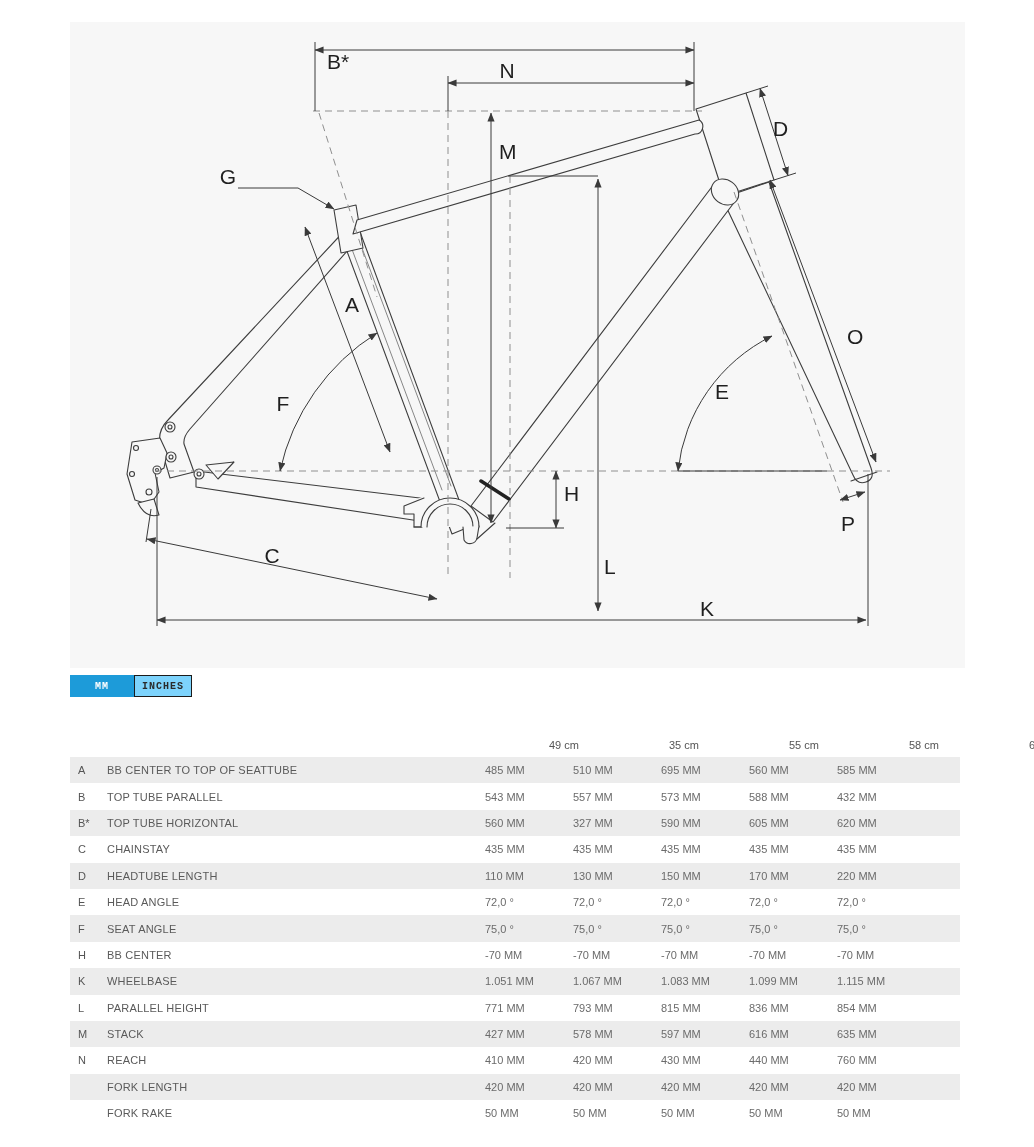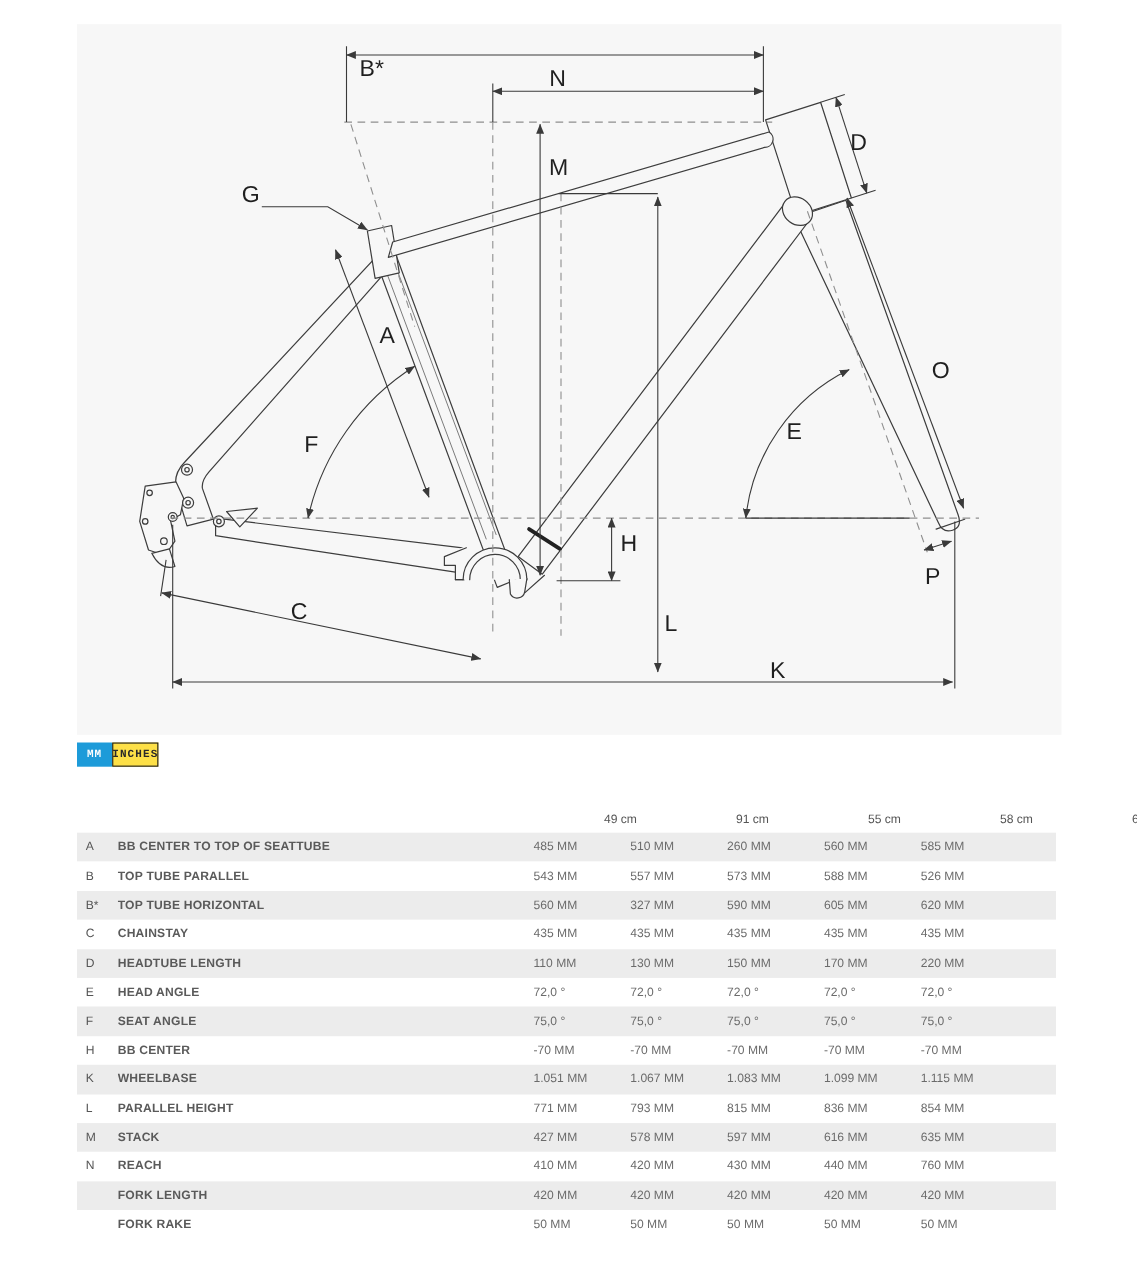--- a/index.html
+++ b/index.html
@@ -15,35 +15,35 @@
   .diagram-panel svg{display:block;width:895px;height:646px;}
 
   
   .unit-toggle{display:flex;margin:7px 0 0 70px;height:22px;}
   .unit-toggle .btn{
     display:flex;align-items:center;justify-content:center;
     font-family:"Liberation Mono","DejaVu Sans Mono",monospace;
     font-weight:bold;font-size:10px;letter-spacing:1px;cursor:pointer;
     box-sizing:border-box;
   }
-  .btn-mm{width:32px;background:#1d9bd9;color:#ffffff;}
-  .btn-inches{width:42px;background:#fde047;color:#2a2a2a;border:1.5px solid #1b1b1b;text-align:center;}
+  .btn-mm{width:64px;background:#1d9bd9;color:#ffffff;}
+  .btn-inches{width:58px;background:#7dd3fc;color:#2a2a2a;border:1.5px solid #1b1b1b;text-align:center;}
 
   
   .geo-table{margin:36px 0 0 70px;width:890px;font-size:11px;}
   .g-row{
     display:grid;grid-template-columns:37px 378px repeat(5,88px) 1fr;
     height:26.4px;align-items:center;
   }
   .g-head{height:24px;color:#555555;gap:32px;}
   .g-head .cell{align-self:end;padding-bottom:6px;}
   .g-row.shade{background:#ececec;}
   .cell{white-space:nowrap;overflow:hidden;}
   .c-letter{padding-left:8px;color:#555555;}
-  .c-label{color:#5a5a5a;letter-spacing:0.2px;font-weight:bold;}
+  .c-label{color:#5a5a5a;letter-spacing:0.2px;}
   .c-val{color:#6b6b6b;}
 
   
   text.dim-label{
     font-family:"Liberation Sans","DejaVu Sans",sans-serif;
     font-size:21px;fill:#1f1f1f;
   }
 </style>
 </head>
 <body>
@@ -166,43 +166,43 @@
 <div class="unit-toggle">
   <div class="btn btn-mm" style="background: rgb(29, 155, 217);">MM</div>
   <div class="btn btn-inches">INCHES</div>
 </div>
 
 <div class="geo-table">
   <div class="g-row g-head" id="head-row">
     <div class="cell c-letter"></div>
     <div class="cell c-label"></div>
   <div class="cell">49 cm</div>
-      <div class="cell">91 cm</div>
+      <div class="cell">35 cm</div>
       <div class="cell">55 cm</div>
       <div class="cell">58 cm</div>
       <div class="cell">61 cm</div>
     </div>
   <div id="table-body">
       <div class="g-row shade">
     <div class="cell c-letter">A</div>
     <div class="cell c-label">BB CENTER TO TOP OF SEATTUBE</div>
   <div class="cell c-val">485 MM</div>
         <div class="cell c-val">510 MM</div>
-        <div class="cell c-val">260 MM</div>
+        <div class="cell c-val">695 MM</div>
         <div class="cell c-val">560 MM</div>
         <div class="cell c-val">585 MM</div>
       </div>
       <div class="g-row">
     <div class="cell c-letter">B</div>
     <div class="cell c-label">TOP TUBE PARALLEL</div>
   <div class="cell c-val">543 MM</div>
         <div class="cell c-val">557 MM</div>
         <div class="cell c-val">573 MM</div>
         <div class="cell c-val">588 MM</div>
-        <div class="cell c-val">526 MM</div>
+        <div class="cell c-val">432 MM</div>
       </div>
       <div class="g-row shade">
     <div class="cell c-letter">B*</div>
     <div class="cell c-label">TOP TUBE HORIZONTAL</div>
   <div class="cell c-val">560 MM</div>
         <div class="cell c-val">327 MM</div>
         <div class="cell c-val">590 MM</div>
         <div class="cell c-val">605 MM</div>
         <div class="cell c-val">620 MM</div>
       </div>

